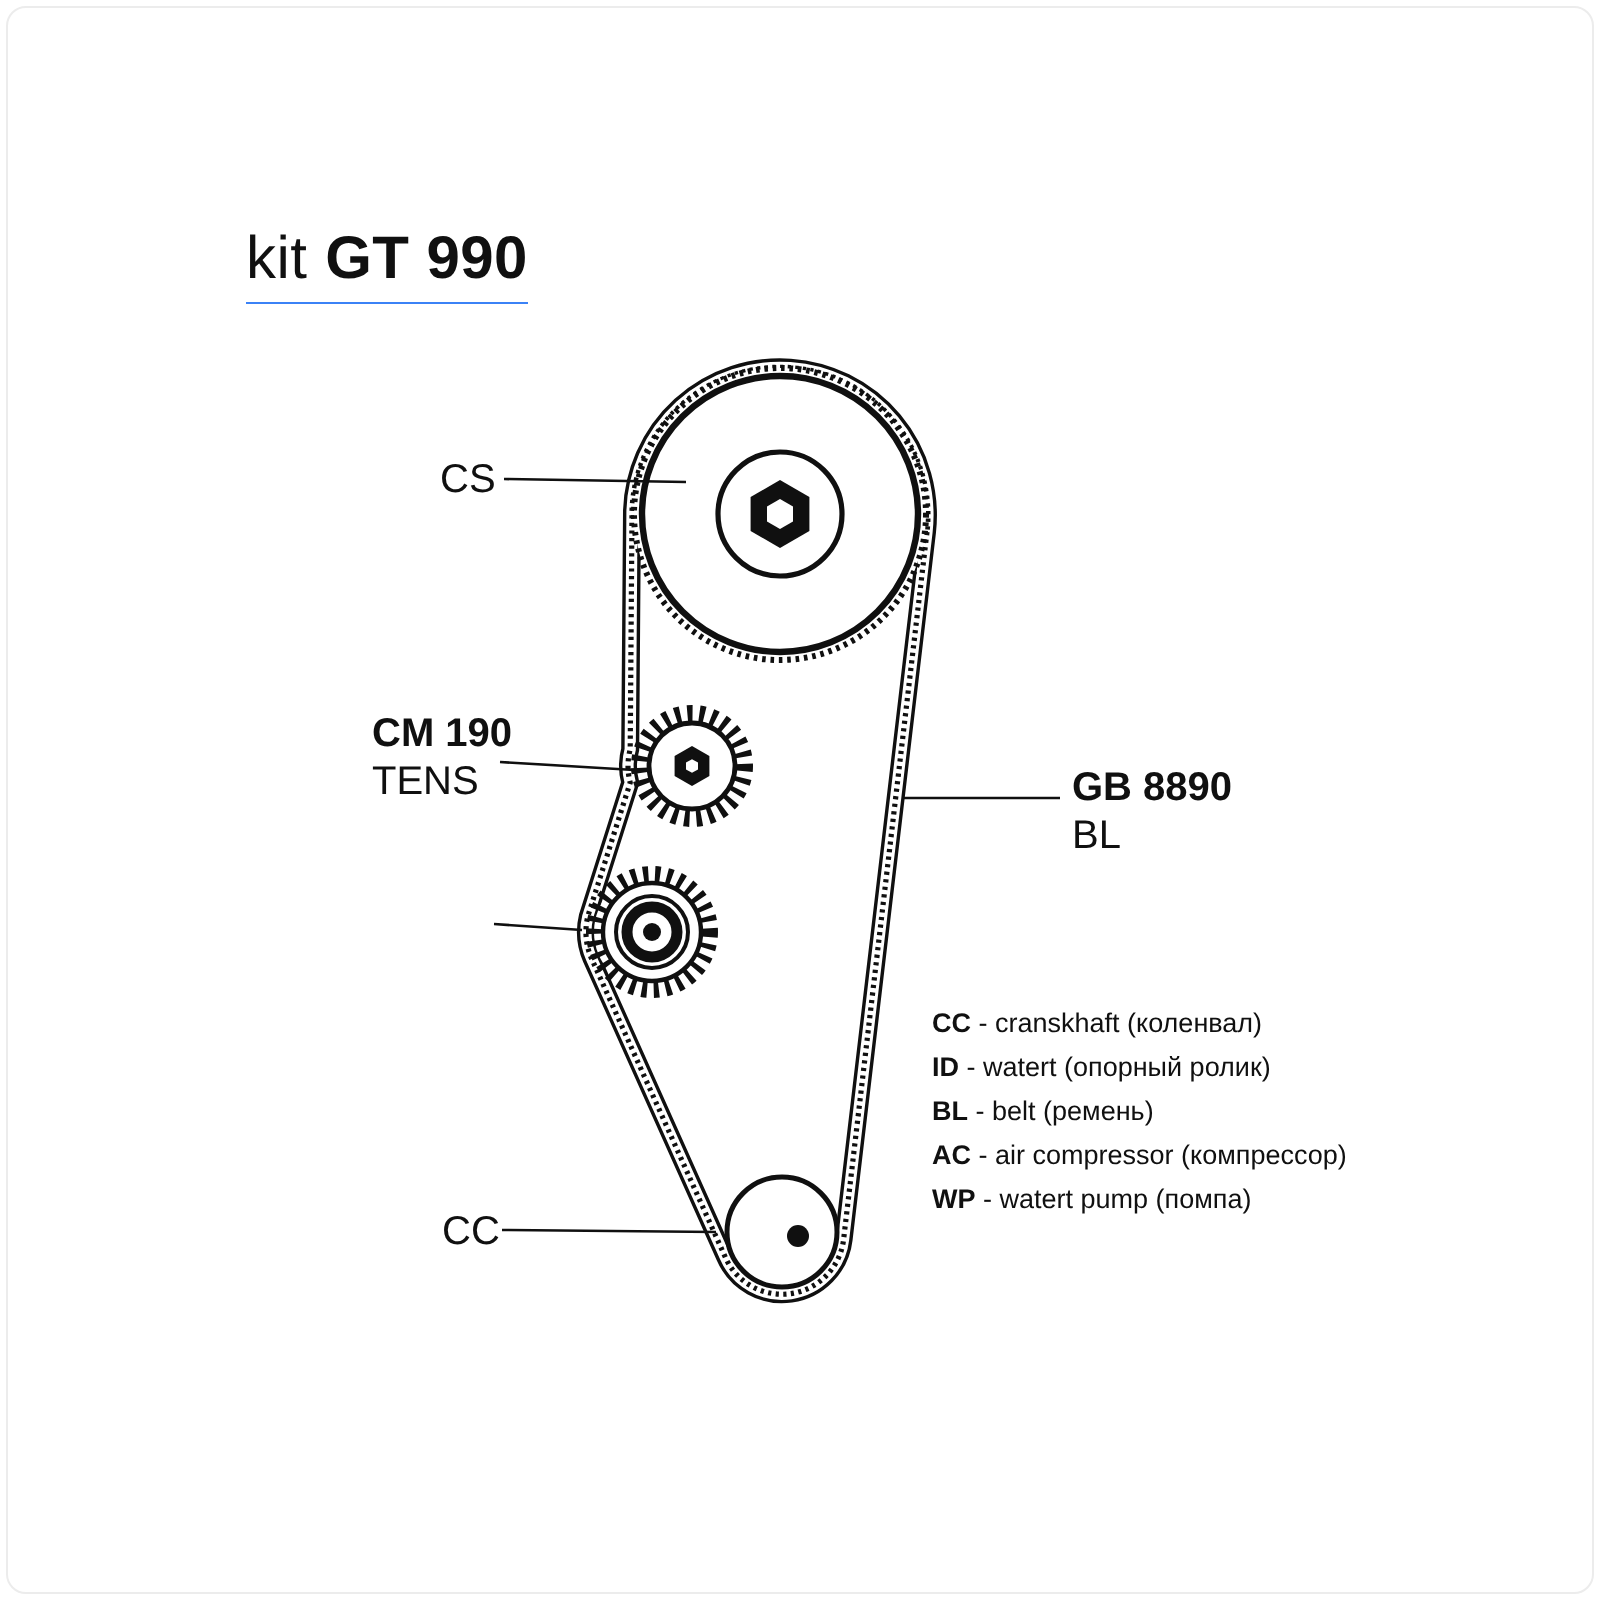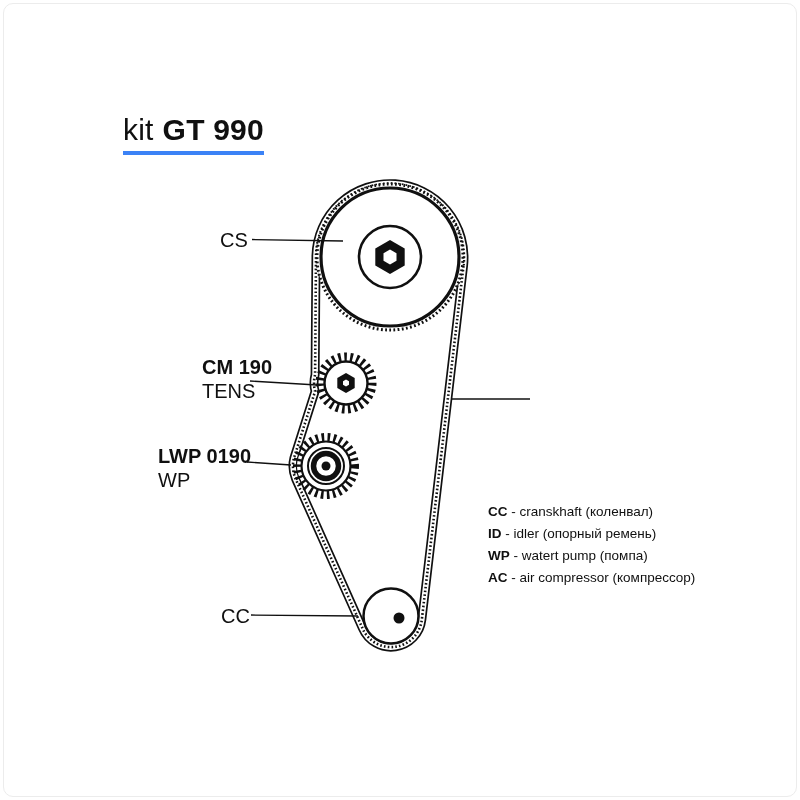--- a/index.html
+++ b/index.html
@@ -1,21 +1,21 @@
 <!DOCTYPE html>
 <html><head>
 <meta charset="utf-8">
 <style>
   html,body{margin:0;padding:0;width:800px;height:800px;background:#ffffff;
     font-family:"Liberation Sans","DejaVu Sans",sans-serif;color:#101010;}
   .stage{position:relative;width:800px;height:800px;overflow:hidden;background:#fff;}
   .frame{position:absolute;inset:3px;border:1px solid #ececec;border-radius:10px;pointer-events:none;}
   .abs{position:absolute;}
   svg.diagram{position:absolute;left:0;top:0;}
-  .title{font-size:30px;letter-spacing:.2px;border-bottom:4px solid #3b82f6;padding-bottom:4px;white-space:nowrap;text-align:center;}
+  .title{font-size:30px;letter-spacing:.2px;border-bottom:1px solid #3b82f6;padding-bottom:4px;white-space:nowrap;text-align:center;}
   .title .light{font-weight:400;}
   .title .heavy{font-weight:700;margin-left:9px;}
   .plabel{font-size:20px;line-height:24px;white-space:nowrap;}
   .plabel .part{font-weight:700;}
   .legend{font-size:13.5px;line-height:22px;white-space:nowrap;}
   .legend b{font-weight:700;}
 </style>
 </head>
 <body>
 
@@ -66,32 +66,33 @@
       <line x1="452" y1="399" x2="530" y2="399"></line>
     </g>
   </svg>
 
   <div class="abs title" style="left:123px;top:113px">
     <span class="light">kit</span><span class="heavy">GT 990</span>
   </div>
 
   <div class="abs plabel" style="left:220px;top:228px">CS</div>
 
-  <div class="abs plabel" style="left:202px;top:355px">
+  <div class="abs plabel" style="left:186px;top:355px">
     <div class="part">CM 190</div>
     <div>TENS</div>
   </div>
 
-  <div class="abs plabel" style="left:158px;top:444px">
-    <div class="part">LWP 0190</div>
-    <div>WP</div>
-  </div>
 
   <div class="abs plabel" style="left:221px;top:604px">CC</div>
 
+  <div class="abs plabel" style="left:536px;top:382px">
+    <div class="part">GB 8890</div>
+    <div>BL</div>
+  </div>
 
-  <div class="abs legend" style="left:488px;top:501px">
+  <div class="abs legend" style="left:466px;top:501px">
     <div><b>CC</b> <span>- cranskhaft (коленвал)</span></div>
-    <div><b>ID</b> <span>- idler (опорный ремень)</span></div>
+    <div><b>ID</b> <span>- watert (опорный ролик)</span></div>
+    <div><b>BL</b> <span>- belt (ремень)</span></div>
+    <div><b>AC</b> <span>- air compressor (компрессор)</span></div>
     <div><b>WP</b> <span>- watert pump (помпа)</span></div>
-    <div><b>AC</b> <span>- air compressor (компрессор)</span></div>
   </div>
 </div>
 
 </body></html>

